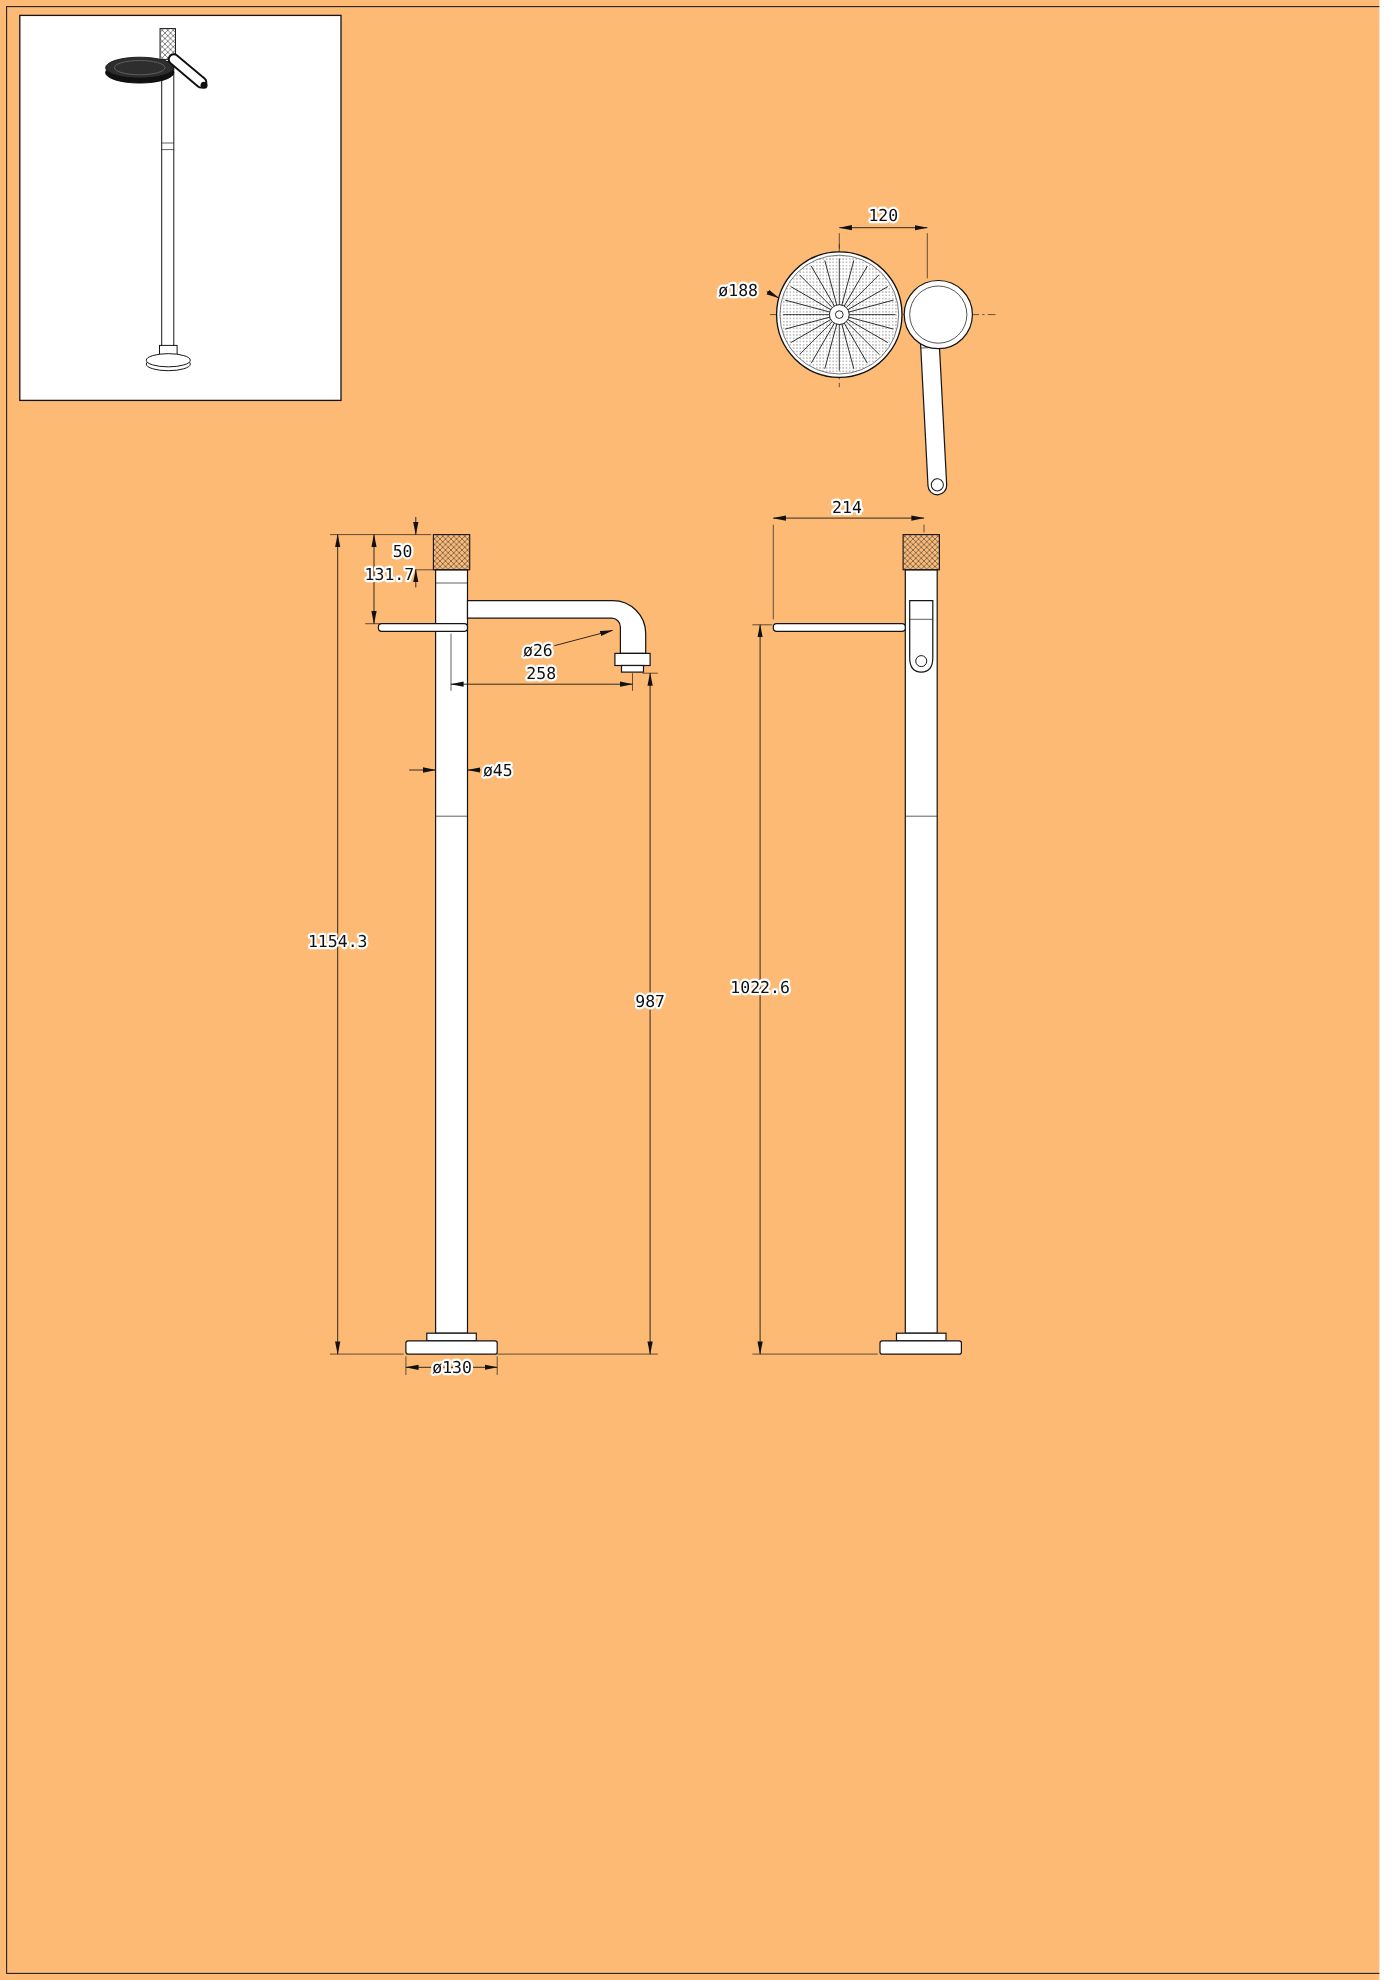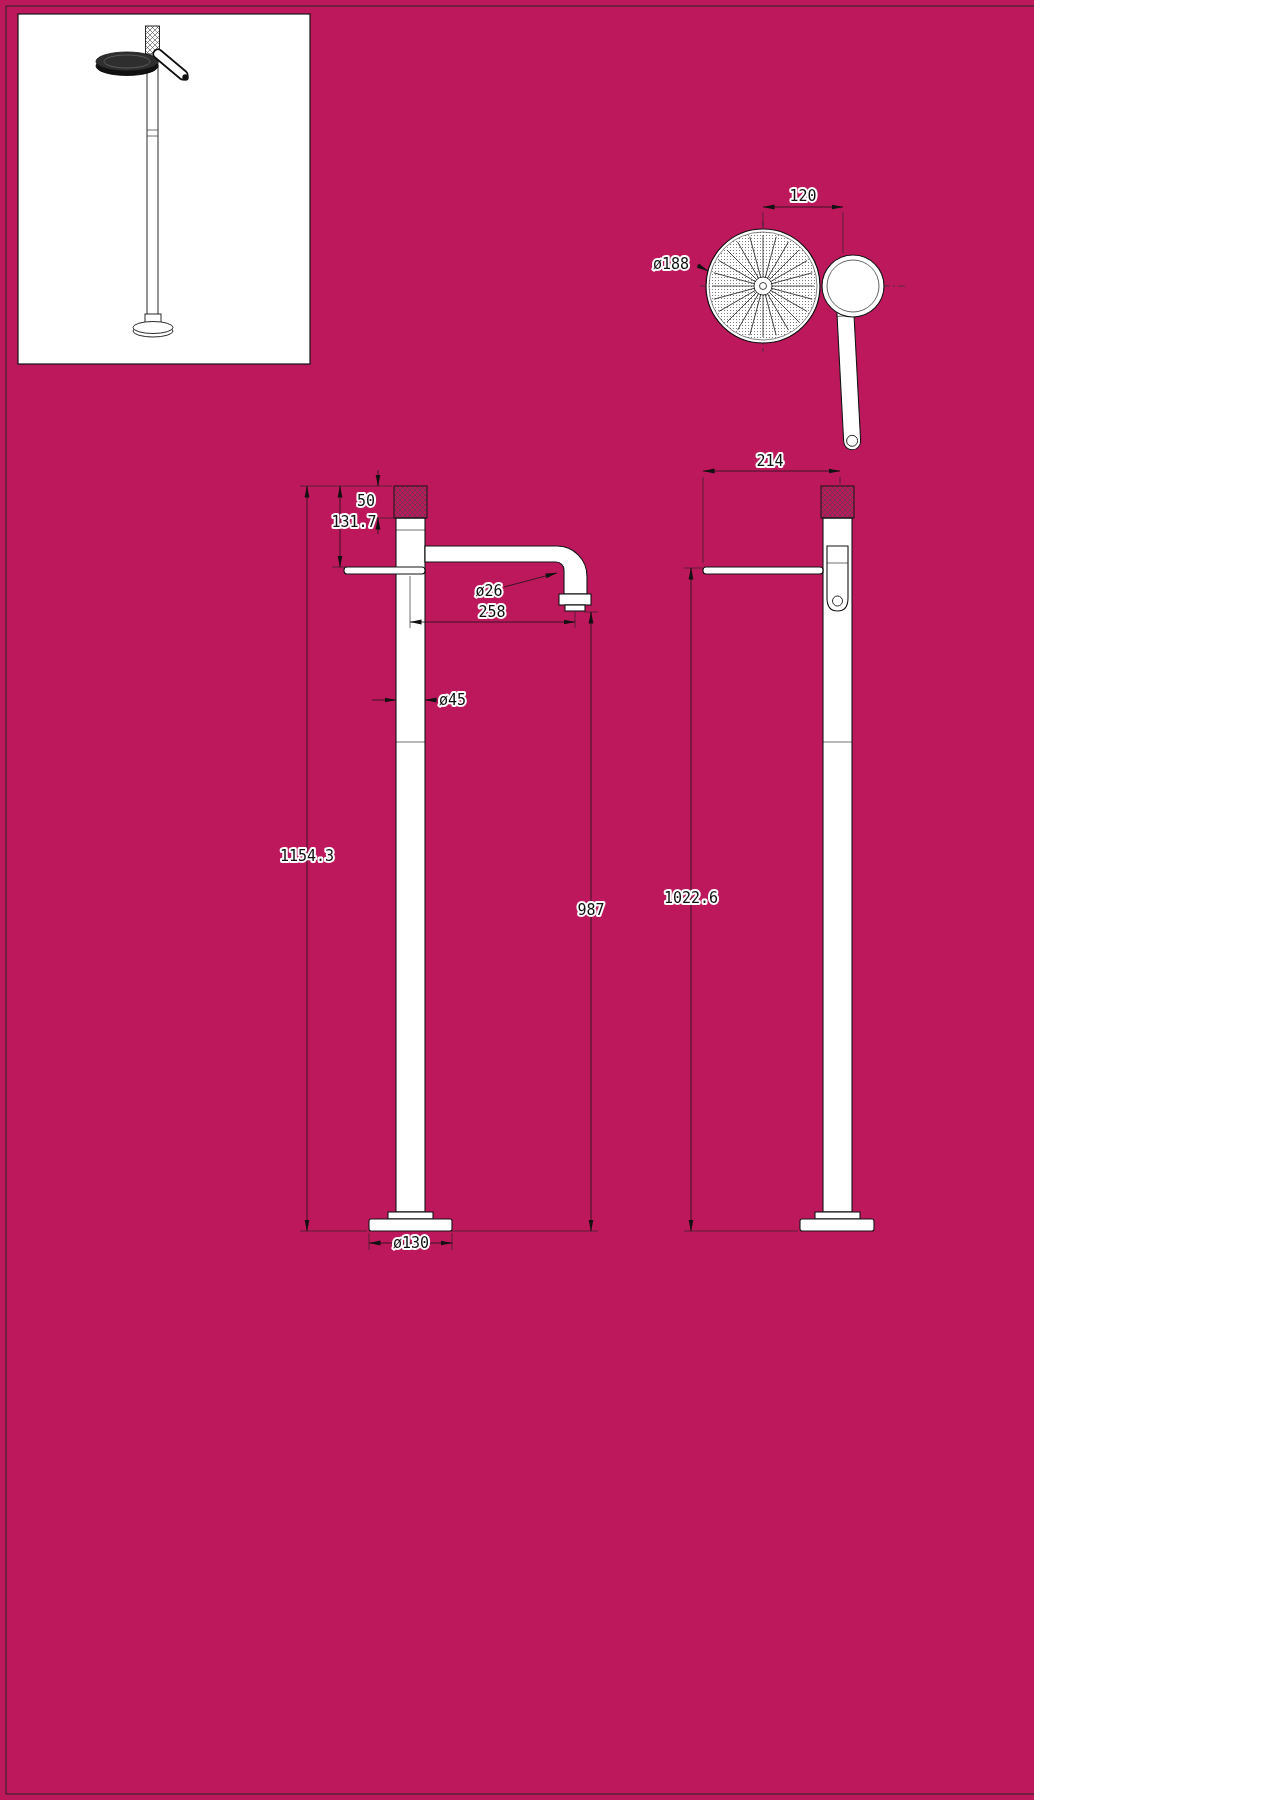--- a/index.html
+++ b/index.html
@@ -1,16 +1,16 @@
 <!DOCTYPE html>
 <html><head>
 <meta charset="utf-8">
 <style>
   html,body { margin:0; padding:0; background:#ffffff; }
-  .sheet { position:relative; width:1034px; height:1800px; background:#be185d; overflow:hidden; }
+  .sheet { position:relative; width:1254px; height:1800px; background:#fdba74; overflow:hidden; }
   svg { position:absolute; left:0; top:0; }
   .ol   { fill:#ffffff; stroke:#151515; stroke-width:1.1; }
   .thin { fill:none; stroke:#222222; stroke-width:0.65; }
   .dim  { fill:none; stroke:#151515; stroke-width:0.8; }
   .cl   { fill:none; stroke:#333333; stroke-width:0.7; stroke-dasharray:10 3 2 3; }
   .spoke{ stroke:#2a2a2a; stroke-width:0.8; }
   text.dim-t {
     font: 15px "DejaVu Sans Mono", "Liberation Mono", monospace;
     fill:#111111;
     stroke:#ffffff; stroke-width:4px; paint-order:stroke; stroke-linejoin:round;

